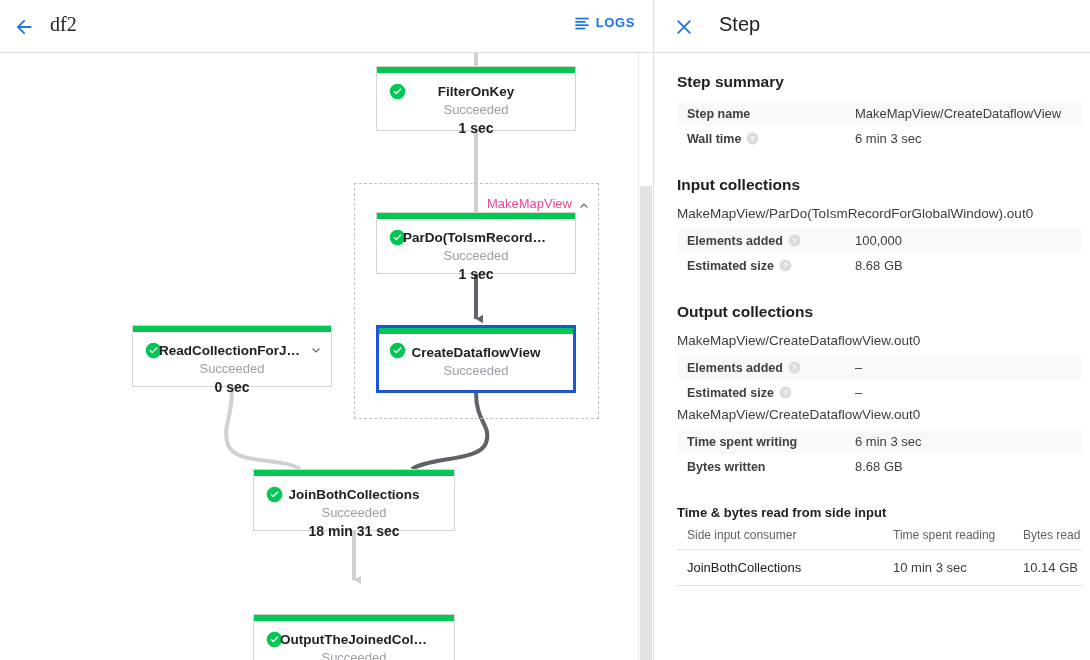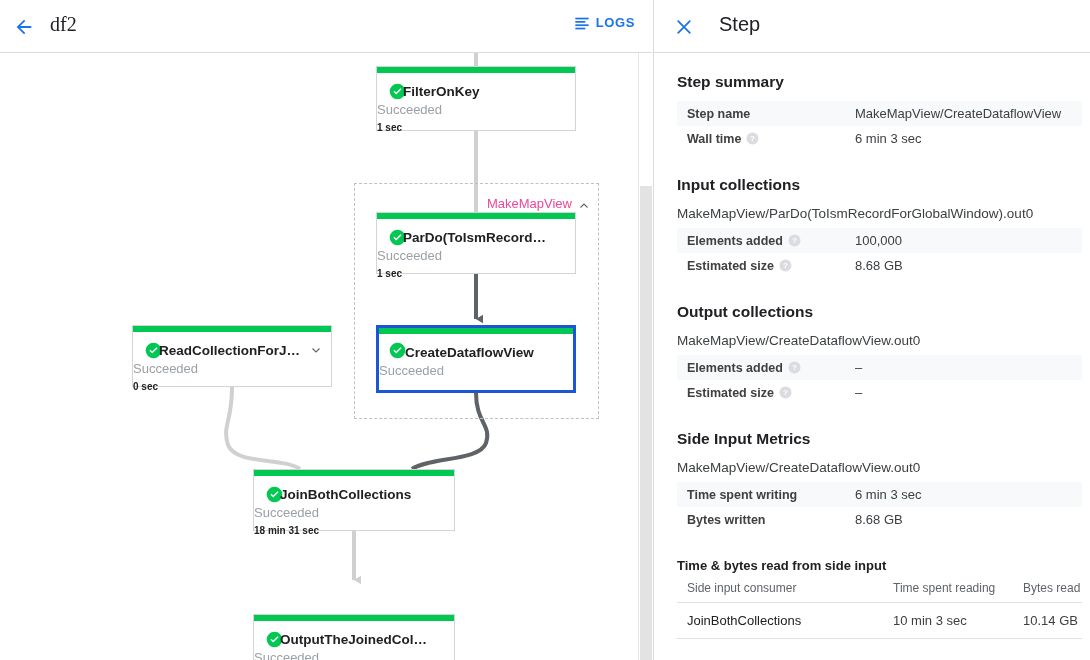--- a/index.html
+++ b/index.html
@@ -146,39 +146,40 @@
     position: absolute;
     left: 12px;
     top: 16px;
     width: 17px; height: 17px;
   }
   .node.selected .node-check { left: 10px; top: 14px; }
   .node-body {
     position: absolute;
     left: 0; right: 0;
     top: 6px;
+    text-align: center;
     padding-top: 10px;
   }
   .node-title {
     font-size: 13.5px;
     font-weight: bold;
     color: #202124;
     white-space: nowrap;
     overflow: hidden;
     text-overflow: ellipsis;
     padding: 0 26px;
     line-height: 17px;
   }
   .node-status {
     font-size: 13px;
     color: #9aa0a6;
     line-height: 19px;
   }
   .node-time {
-    font-size: 10px;
+    font-size: 14px;
     font-weight: bold;
     color: #202124;
     line-height: 18px;
   }
   .node-chevron {
     position: absolute;
     right: 9px;
     top: 16px;
     width: 12px; height: 12px;
     cursor: pointer;
@@ -518,21 +519,20 @@
         <tr>
           <td class="k"><span>Estimated size</span><span class="help-icon"><svg width="13" height="13" viewBox="0 0 24 24">
                     <circle cx="12" cy="12" r="11" fill="#dadce0"></circle>
                     <text x="12" y="17" font-size="15" font-family="Liberation Sans" text-anchor="middle" fill="#ffffff">?</text>
                   </svg></span></td>
           <td class="v">–</td>
         </tr>
       </tbody>
         </table>
 
-      <h3 class="section-title spaced">Side Input Metrics</h3>
       <p class="collection-name">MakeMapView/CreateDataflowView.out0</p>
       <table class="kv">
         <tbody>
             <tr class="alt">
           <td class="k">Time spent writing</td>
           <td class="v">6 min 3 sec</td>
         </tr>
         <tr>
           <td class="k">Bytes written</td>
           <td class="v">8.68 GB</td>

